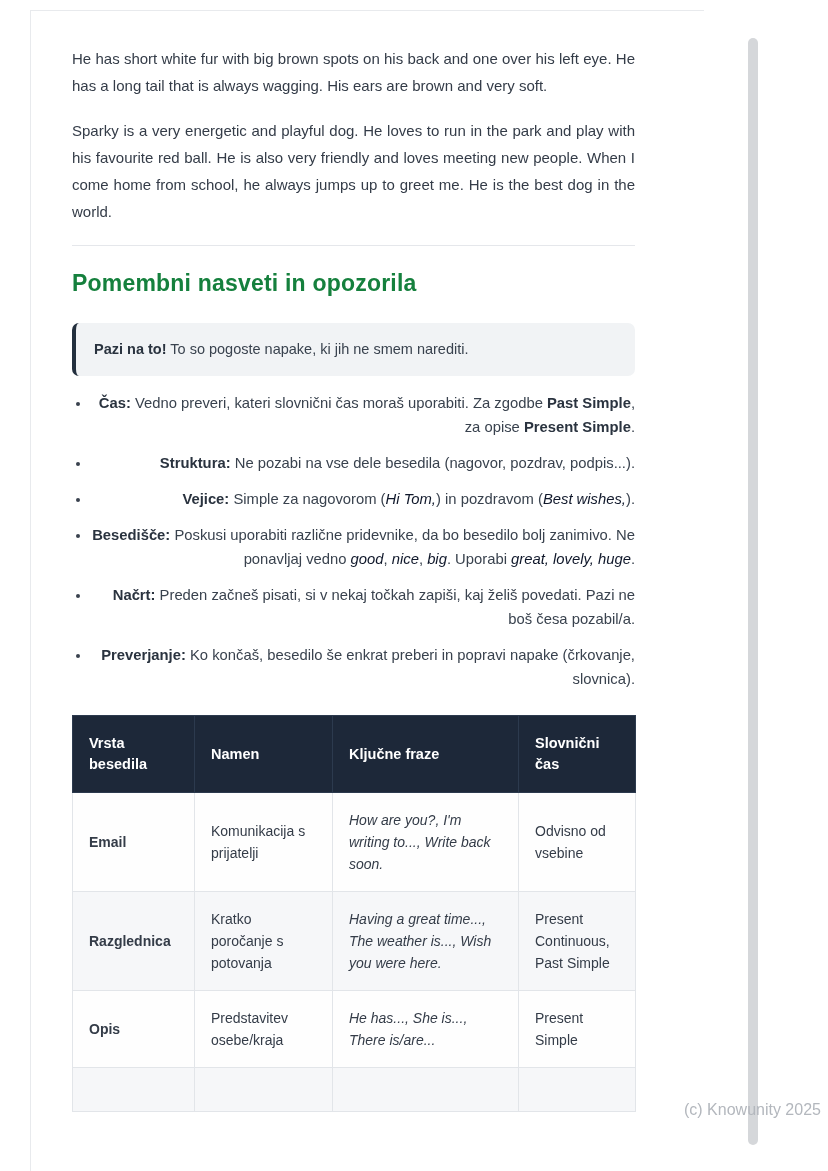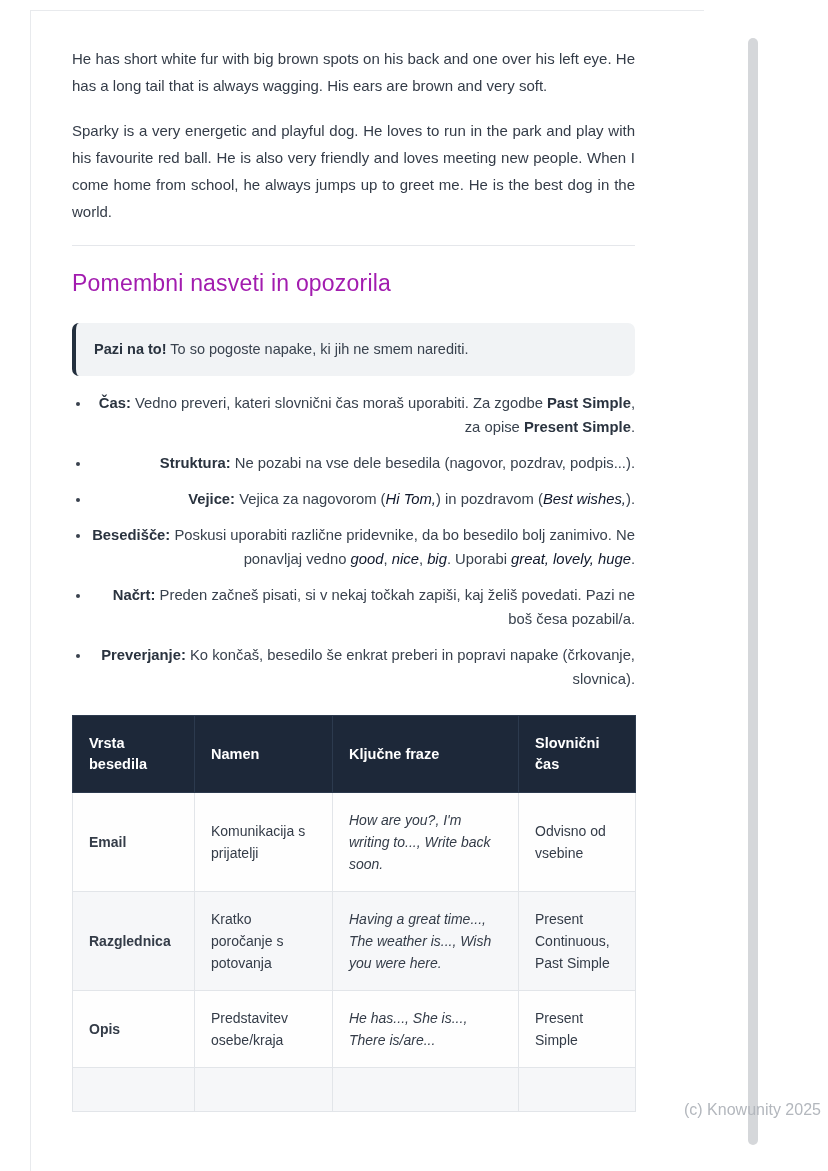--- a/index.html
+++ b/index.html
@@ -14,21 +14,21 @@
   .content { margin-left:41px; width:563px; padding-top:34px; }
 
   p.para {
     font-size:15px; line-height:27px; text-align:justify; color:#343c48;
     margin-bottom:18px;
   }
 
   hr.divider { border:none; border-top:1px solid #e5e7eb; margin-top:20px; }
 
   h2.section-title {
-    margin-top:24px; font-size:23px; font-weight:normal; color:#a21caf;
+    margin-top:24px; font-size:23px; font-weight:bold; color:#15803d;
     letter-spacing:.2px;
   }
 
   .callout {
     margin-top:26px; background:#f1f3f5; border-left:4px solid #232f3e;
     border-radius:7px; padding:16px 18px; font-size:14.5px; line-height:21px;
     color:#39424e;
   }
   .callout .b { font-weight:bold; color:#2a333f; }
 
@@ -90,21 +90,21 @@
     </div>
 
     <ul class="tips">
       <li>
         <span class="b">Čas:</span><span> Vedno preveri, kateri slovnični čas moraš uporabiti. Za zgodbe </span><span class="b">Past Simple</span><span>, za opise </span><span class="b">Present Simple</span><span>.</span>
       </li>
       <li>
         <span class="b">Struktura:</span><span> Ne pozabi na vse dele besedila (nagovor, pozdrav, podpis...).</span>
       </li>
       <li>
-        <span class="b">Vejice:</span><span> Vejica za nagovorom (</span><span class="i">Hi Tom,</span><span>) in pozdravom (</span><span class="i">Best wishes,</span><span>).</span>
+        <span class="b">Vejice:</span><span> Simple za nagovorom (</span><span class="i">Hi Tom,</span><span>) in pozdravom (</span><span class="i">Best wishes,</span><span>).</span>
       </li>
       <li>
         <span class="b">Besedišče:</span><span> Poskusi uporabiti različne pridevnike, da bo besedilo bolj zanimivo. Ne ponavljaj vedno </span><span class="i">good</span><span>, </span><span class="i">nice</span><span>, </span><span class="i">big</span><span>. Uporabi </span><span class="i">great, lovely, huge</span><span>.</span>
       </li>
       <li>
         <span class="b">Načrt:</span><span> Preden začneš pisati, si v nekaj točkah zapiši, kaj želiš povedati. Pazi ne boš česa pozabil/a.</span>
       </li>
       <li>
         <span class="b">Preverjanje:</span><span> Ko končaš, besedilo še enkrat preberi in popravi napake (črkovanje, slovnica).</span>
       </li>

